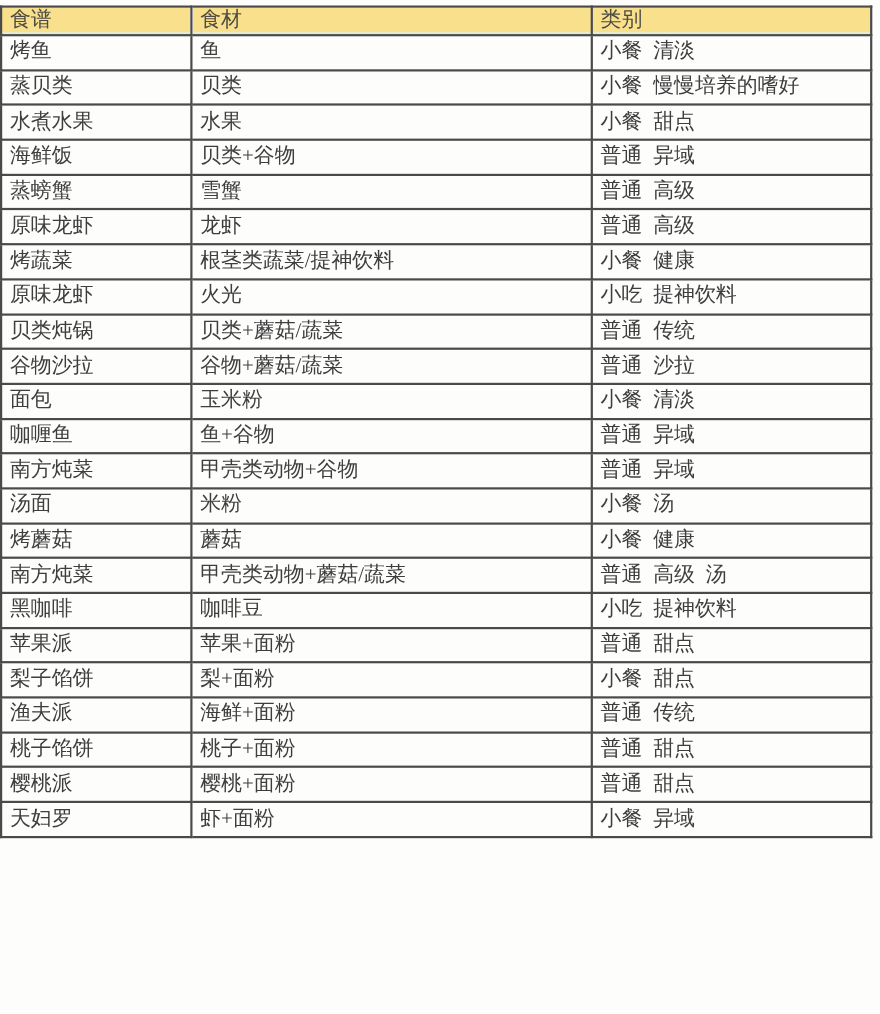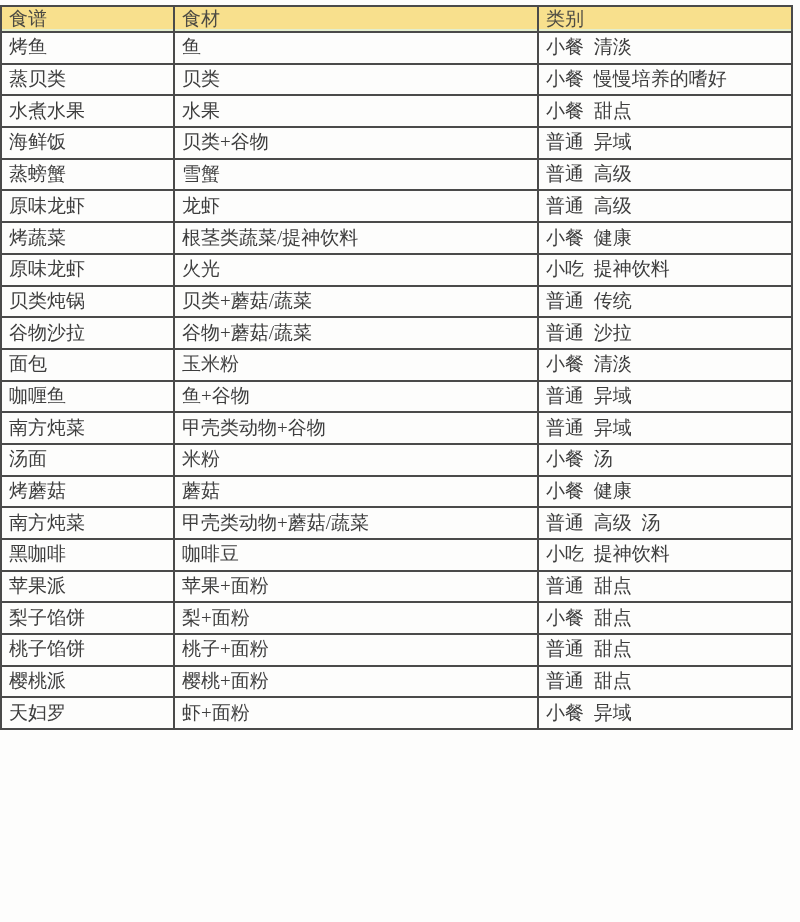--- a/index.html
+++ b/index.html
@@ -154,20 +154,25 @@
           <td class="col0">苹果派</td>
           <td class="col1">苹果+面粉</td>
           <td class="col2">普通 甜点</td>
         </tr>
         <tr>
           <td class="col0">梨子馅饼</td>
           <td class="col1">梨+面粉</td>
           <td class="col2">小餐 甜点</td>
         </tr>
         <tr>
+          <td class="col0">渔夫派</td>
+          <td class="col1">海鲜+面粉</td>
+          <td class="col2">普通 传统</td>
+        </tr>
+        <tr>
           <td class="col0">桃子馅饼</td>
           <td class="col1">桃子+面粉</td>
           <td class="col2">普通 甜点</td>
         </tr>
         <tr>
           <td class="col0">樱桃派</td>
           <td class="col1">樱桃+面粉</td>
           <td class="col2">普通 甜点</td>
         </tr>
         <tr>

